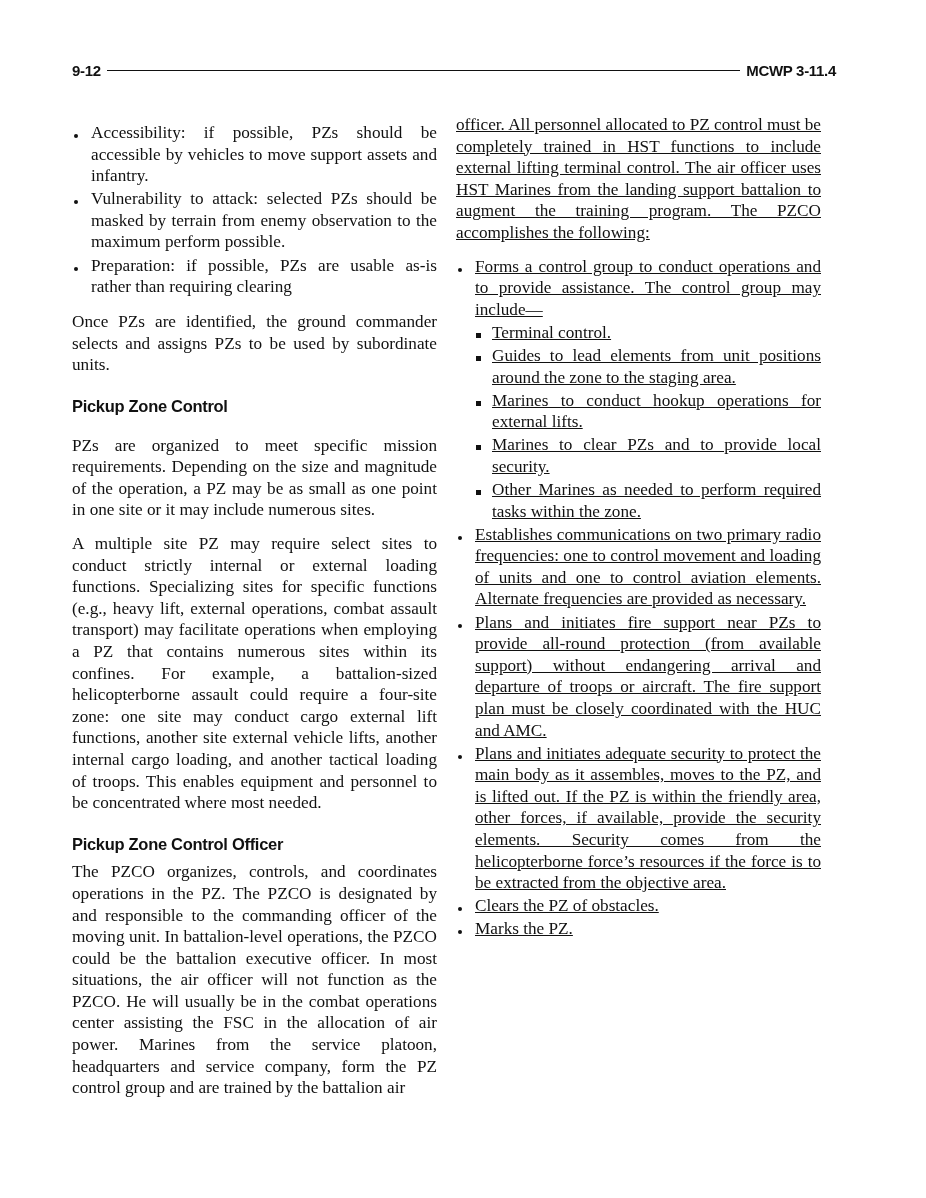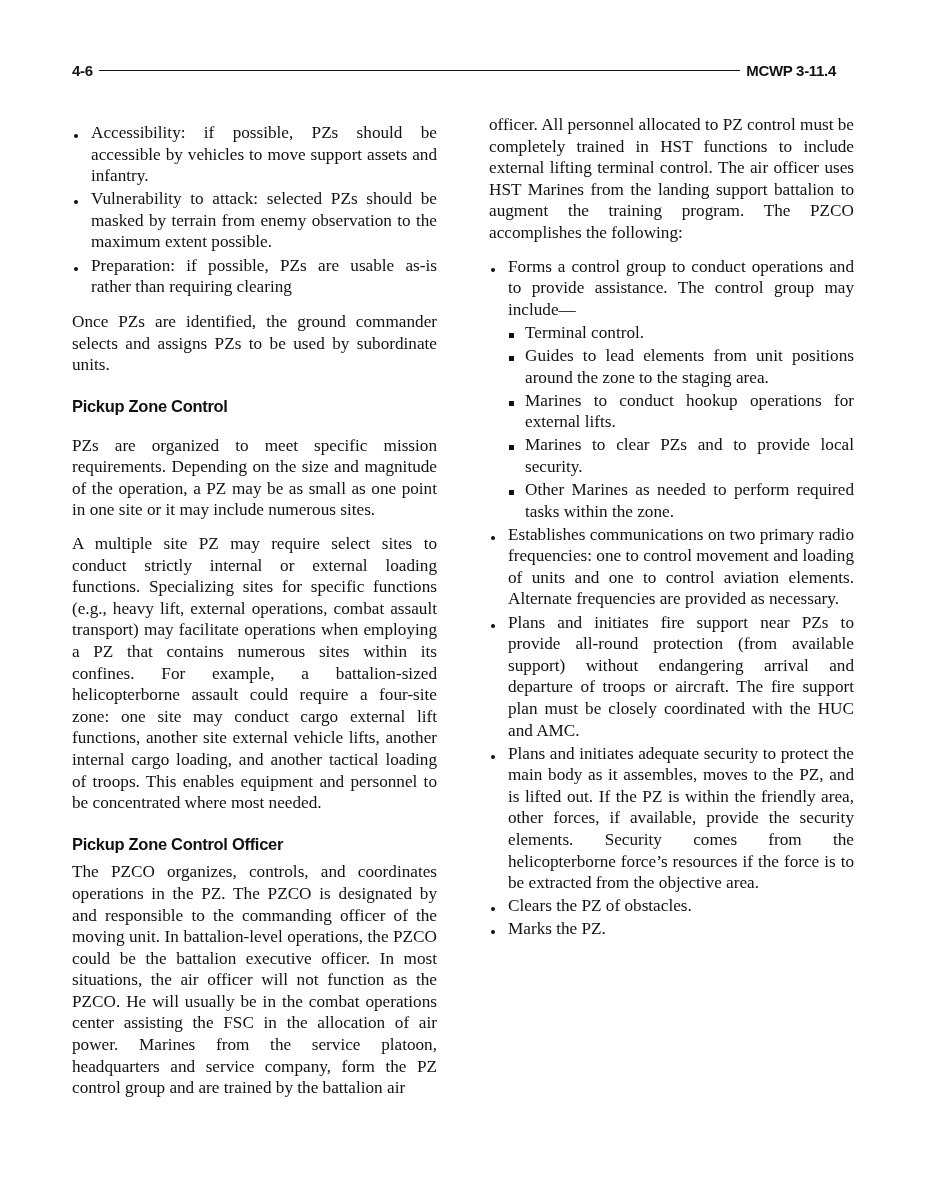--- a/index.html
+++ b/index.html
@@ -4,21 +4,21 @@
 <style>
   html, body { margin:0; padding:0; background:#ffffff; }
   body { width:926px; height:1198px; position:relative; overflow:hidden;
          font-family:"Liberation Serif", serif; color:#111; }
   .header { position:absolute; left:72px; top:60px; width:764px; height:20px;
             display:flex; align-items:center; font-family:"Liberation Sans", sans-serif;
             font-weight:bold; font-size:15px; letter-spacing:-0.3px; }
   .header .rule { flex:1; height:0; border-top:1.6px solid #111; margin:0 6px; }
   .col { position:absolute; top:114px; width:365px; font-size:17.2px; line-height:21.6px; }
   .col.left { left:72px;margin-top:8px; }
-  .col.right { left:489px; }
+  .col.right { left:456px;text-decoration:underline; }
   p { margin:0 0 12px 0; text-align:justify; }
   ul { margin:0; padding:0; list-style:none; }
   .bul { position:relative; padding-left:19px; text-align:justify; margin-bottom:1.5px; }
   .bul::before { content:""; position:absolute; left:2px; top:12px; width:4px; height:4px;
                  background:#111; border-radius:50%; }
   .sub { position:relative; padding-left:36px; text-align:justify; margin-bottom:1.5px; }
   .sub::before { content:""; position:absolute; left:20px; top:11px; width:5px; height:5px;
                  background:#111; }
   h2 { font-family:"Liberation Sans", sans-serif; font-weight:bold; font-size:16.5px;
        margin:20px 0 17px 0; letter-spacing:-0.3px; }
@@ -26,29 +26,29 @@
        font-size:16.5px; margin:20px 0 6px 0; letter-spacing:-0.3px; }
   .note { margin:20px 0 12px 0; font-style:italic; }
   .note .title { text-align:center; margin-bottom:2px; }
   .note .body { padding-left:19px; padding-right:28px; }
   .gap { height:12px; }
 </style>
 </head>
 <body>
 
 <div class="header">
-  <span>4-6</span>
+  <span>9-12</span>
   <span class="rule"></span>
   <span>MCWP 3-11.4</span>
 </div>
 
 <div class="col left">
   <ul>
     <li class="bul">Accessibility: if possible, PZs should be accessible by vehicles to move support assets and infantry.</li>
-    <li class="bul">Vulnerability to attack: selected PZs should be masked by terrain from enemy observation to the maximum extent possible.</li>
+    <li class="bul">Vulnerability to attack: selected PZs should be masked by terrain from enemy observation to the maximum perform possible.</li>
     <li class="bul">Preparation: if possible, PZs are usable as-is rather than requiring clearing</li>
   </ul>
   <div class="gap"></div>
   <p>Once PZs are identified, the ground commander selects and assigns PZs to be used by subordinate units.</p>
   <h2>Pickup Zone Control</h2>
   <p>PZs are organized to meet specific mission requirements. Depending on the size and magnitude of the operation, a PZ may be as small as one point in one site or it may include numerous sites.</p>
   <p>A multiple site PZ may require select sites to conduct strictly internal or external loading functions. Specializing sites for specific functions (e.g., heavy lift, external operations, combat assault transport) may facilitate operations when employing a PZ that contains numerous sites within its confines. For example, a battalion-sized helicopterborne assault could require a four-site zone: one site may conduct cargo external lift functions, another site external vehicle lifts, another internal cargo loading, and another tactical loading of troops. This enables equipment and personnel to be concentrated where most needed.</p>
   <h3>Pickup Zone Control Officer</h3>
   <p>The PZCO organizes, controls, and coordinates operations in the PZ. The PZCO is designated by and responsible to the commanding officer of the moving unit. In battalion-level operations, the PZCO could be the battalion executive officer. In most situations, the air officer will not function as the PZCO. He will usually be in the combat operations center assisting the FSC in the allocation of air power. Marines from the service platoon, headquarters and service company, form the PZ control group and are trained by the battalion air</p>
 </div>

